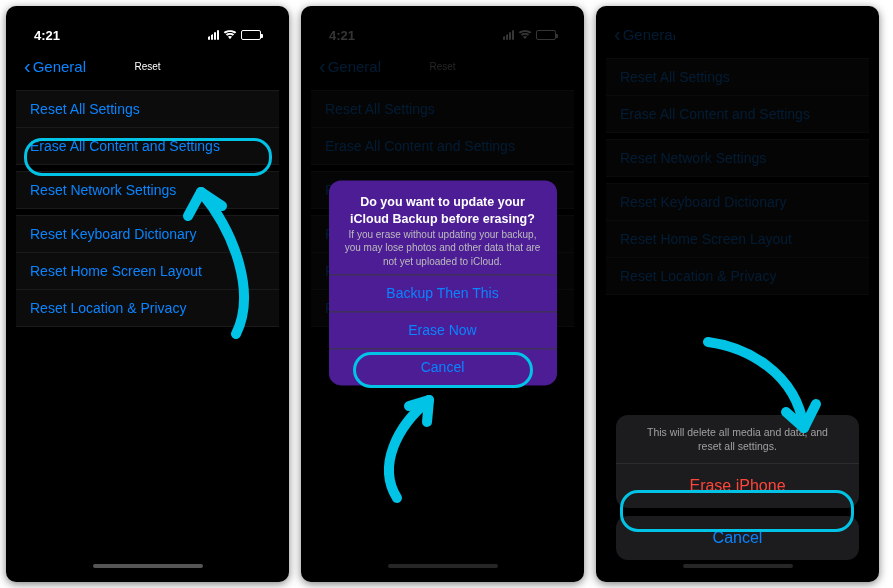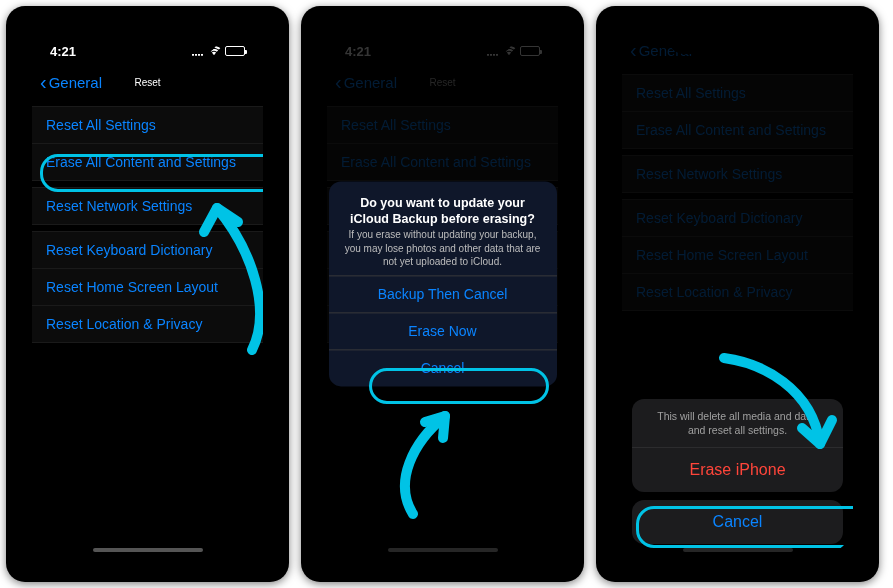--- a/index.html
+++ b/index.html
@@ -10,23 +10,23 @@
     gap: 12px;
     padding: 6px;
     width: 893px;
     height: 588px;
   }
   .phone {
     position: relative;
     width: 283px;
     height: 576px;
     background: #000;
-    border-radius: 19px;
+    border-radius: 10px;
     box-shadow: 0 2px 8px rgba(0,0,0,0.5);
-    padding: 26px;
+    padding: 10px;
     overflow: hidden;
   }
   .screen {
     position: relative;
     width: 100%;
     height: 100%;
     background: #000;
     border-radius: 34px;
     overflow: hidden;
     color: #fff;
@@ -98,21 +98,21 @@
   }
   .overlay {
     position:absolute; inset:0;
     background: rgba(0,0,0,0.55);
     z-index:20;
   }
   .dialog {
     position:absolute; left:50%; top:48%;
     transform: translate(-50%,-50%);
     width: 228px;
-    background: #0f172a;
+    background: #4c1d95;
     border-radius: 12px;
     z-index:25;
     color:#fff;
     text-align:center;
     overflow:hidden;
   }
   .dlg-head { padding: 14px 14px 6px; }
   .dlg-title { font-size:12.5px; font-weight:600; line-height:1.35; }
   .dlg-msg { font-size:10px; color:#bdbdbd; line-height:1.35; }
   .dlg-btn {
@@ -249,21 +249,21 @@
       <div class="row">Reset Location &amp; Privacy</div>
     </div>
 
     <div class="overlay"></div>
 
     <div class="dialog">
       <div class="dlg-head">
         <div class="dlg-title">Do you want to update your iCloud Backup before erasing?</div>
         <div class="dlg-msg">If you erase without updating your backup, you may lose photos and other data that are not yet uploaded to iCloud.</div>
       </div>
-      <div class="dlg-btn">Backup Then Cancel</div>
+      <div class="dlg-btn">Backup Then This</div>
       <div class="dlg-btn">Erase Now</div>
       <div class="dlg-btn">Cancel</div>
     </div>
 
     <div class="highlight" style="left:42px; top:336px; width:180px; height:36px;"></div>
     <svg class="arrow-svg" style="left:56px; top:370px; width:110px; height:120px;" viewBox="0 0 110 120">
       <path d="M 30 112 C 10 80, 30 40, 62 14" stroke="#00c3e6" stroke-width="10" fill="none" stroke-linecap="round"></path>
       <path d="M 62 14 L 42 20 M 62 14 L 60 36" stroke="#00c3e6" stroke-width="10" fill="none" stroke-linecap="round"></path>
     </svg>
     <div class="home-ind"></div>

